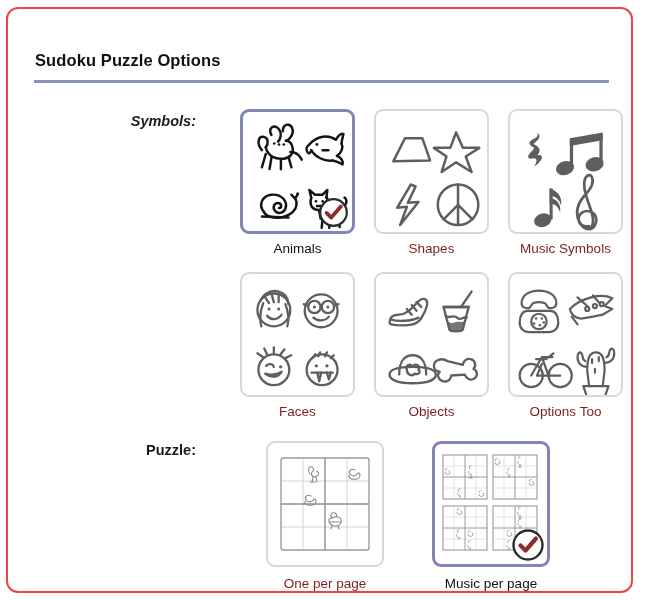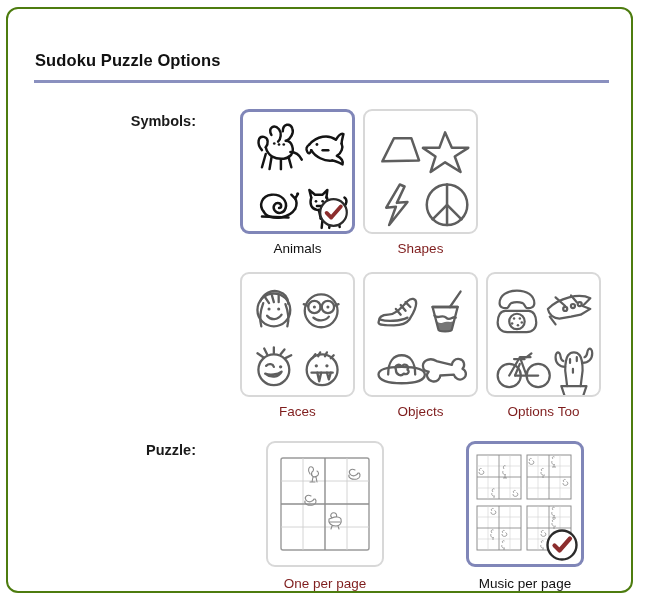--- a/index.html
+++ b/index.html
@@ -14,21 +14,21 @@
     -webkit-font-smoothing: antialiased;
   }
 
   .window {
     position: absolute;
     left: 6px;
     top: 7px;
     width: 627px;
     height: 586px;
     box-sizing: border-box;
-    border: 2px solid #4d7c0f;
+    border: 2px solid #ef4444;
     border-radius: 12px;
     background: #ffffff;
     overflow: hidden;
   }
 
   .page-title {
     position: absolute;
     left: 27px;
     top: 42px;
     font-size: 16.5px;
@@ -48,34 +48,34 @@
 
   
   .section-label {
     position: absolute;
     font-size: 14.5px;
     font-weight: bold;
     color: #1a1a1a;
     text-align: right;
     width: 160px;
   }
-  .label-symbols { left: 28px; top: 104px; }
+  .label-symbols { left: 28px; top: 104px; font-style: italic; }
   .label-number  { left: 28px; top: 433px; }
 
   
   .card-grid {
     position: absolute;
   }
   .grid-symbols-row1 { left: 232px; top: 100px; }
   .grid-symbols-row2 { left: 232px; top: 263px; }
   .grid-number       { left: 258px; top: 432px; }
 
   .row {
     display: flex;
-    gap: 8px;
+    gap: 19px;
   }
 
   .option {
     width: 115px;
     display: flex;
     flex-direction: column;
     align-items: center;
     cursor: pointer;
   }
 
@@ -105,21 +105,21 @@
   .option.selected .opt-label {
     color: #111111;
   }
 
   
   .grid-number .thumb {
     width: 118px;
     height: 126px;
   }
   .grid-number .option { width: 118px; }
-  .grid-number .row { gap: 82px; }
+  .grid-number .row { gap: 48px; }
   .grid-number .opt-label { margin-top: 9px; }
 
   
   .doodles {
     width: 100%;
     height: 100%;
   }
 
   
   .check-badge {
@@ -219,20 +219,46 @@
 
               <circle cx="85" cy="97" r="21"></circle>
               <path d="M85 76 L85 118"></path>
               <path d="M85 97 L70 112 M85 97 L100 112"></path>
             </g>
           </svg>
         </div>
         <div class="opt-label">Shapes</div>
       </div>
 
+      <div class="option">
+        <div class="thumb">
+          <svg class="doodles" viewBox="0 0 115 125">
+            <g fill="#5e5e5e" stroke="none">
+
+              <path d="M28 22 C34 26 28 31 24 34 C29 36 34 40 28 46 C33 44 35 48 31 52 C29 55 26 57 25 57 C29 52 28 48 23 49 C19 50 17 47 21 43 C24 40 26 38 24 37 C19 35 19 31 24 29 C28 27 30 25 28 22 Z"></path>
+
+              <path d="M62 28 L96 22 L96 30 L62 36 Z"></path>
+              <rect x="62" y="28" width="3.4" height="30"></rect>
+              <rect x="92.6" y="24" width="3.4" height="30"></rect>
+              <ellipse cx="57" cy="59" rx="9.5" ry="7.2" transform="rotate(-16 57 59)"></ellipse>
+              <ellipse cx="87.6" cy="55" rx="9.5" ry="7.2" transform="rotate(-16 87.6 55)"></ellipse>
+
+              <rect x="41" y="80" width="3.2" height="32"></rect>
+              <path d="M41 80 C50 83 54 88 53 98 C51 91 47 88 41 88 Z"></path>
+              <path d="M41 89 C49 92 53 96 52 105 C50 99 47 96 41 96 Z"></path>
+              <ellipse cx="34" cy="113" rx="9.2" ry="7" transform="rotate(-16 34 113)"></ellipse>
+            </g>
+            <g fill="none" stroke="#5e5e5e" stroke-width="2.8" stroke-linecap="round" stroke-linejoin="round">
+
+              <path d="M82 119 C76 120 71 117 71 112 C71 106 77 102 83 104 C89 106 91 112 88 118 C85 124 78 123 74 118 C69 112 68 103 72 95 C76 87 83 83 85 76 C87 70 84 64 80 67 C76 70 76 79 79 88 C82 98 86 106 86 113 C86 119 84 122 81 122"></path>
+            </g>
+          </svg>
+        </div>
+        <div class="opt-label">Music Symbols</div>
+      </div>
 
     </div>
   </div>
 
   <div class="card-grid grid-symbols-row2">
     <div class="row">
 
       <div class="option">
         <div class="thumb">
           <svg class="doodles" viewBox="0 0 115 125">

